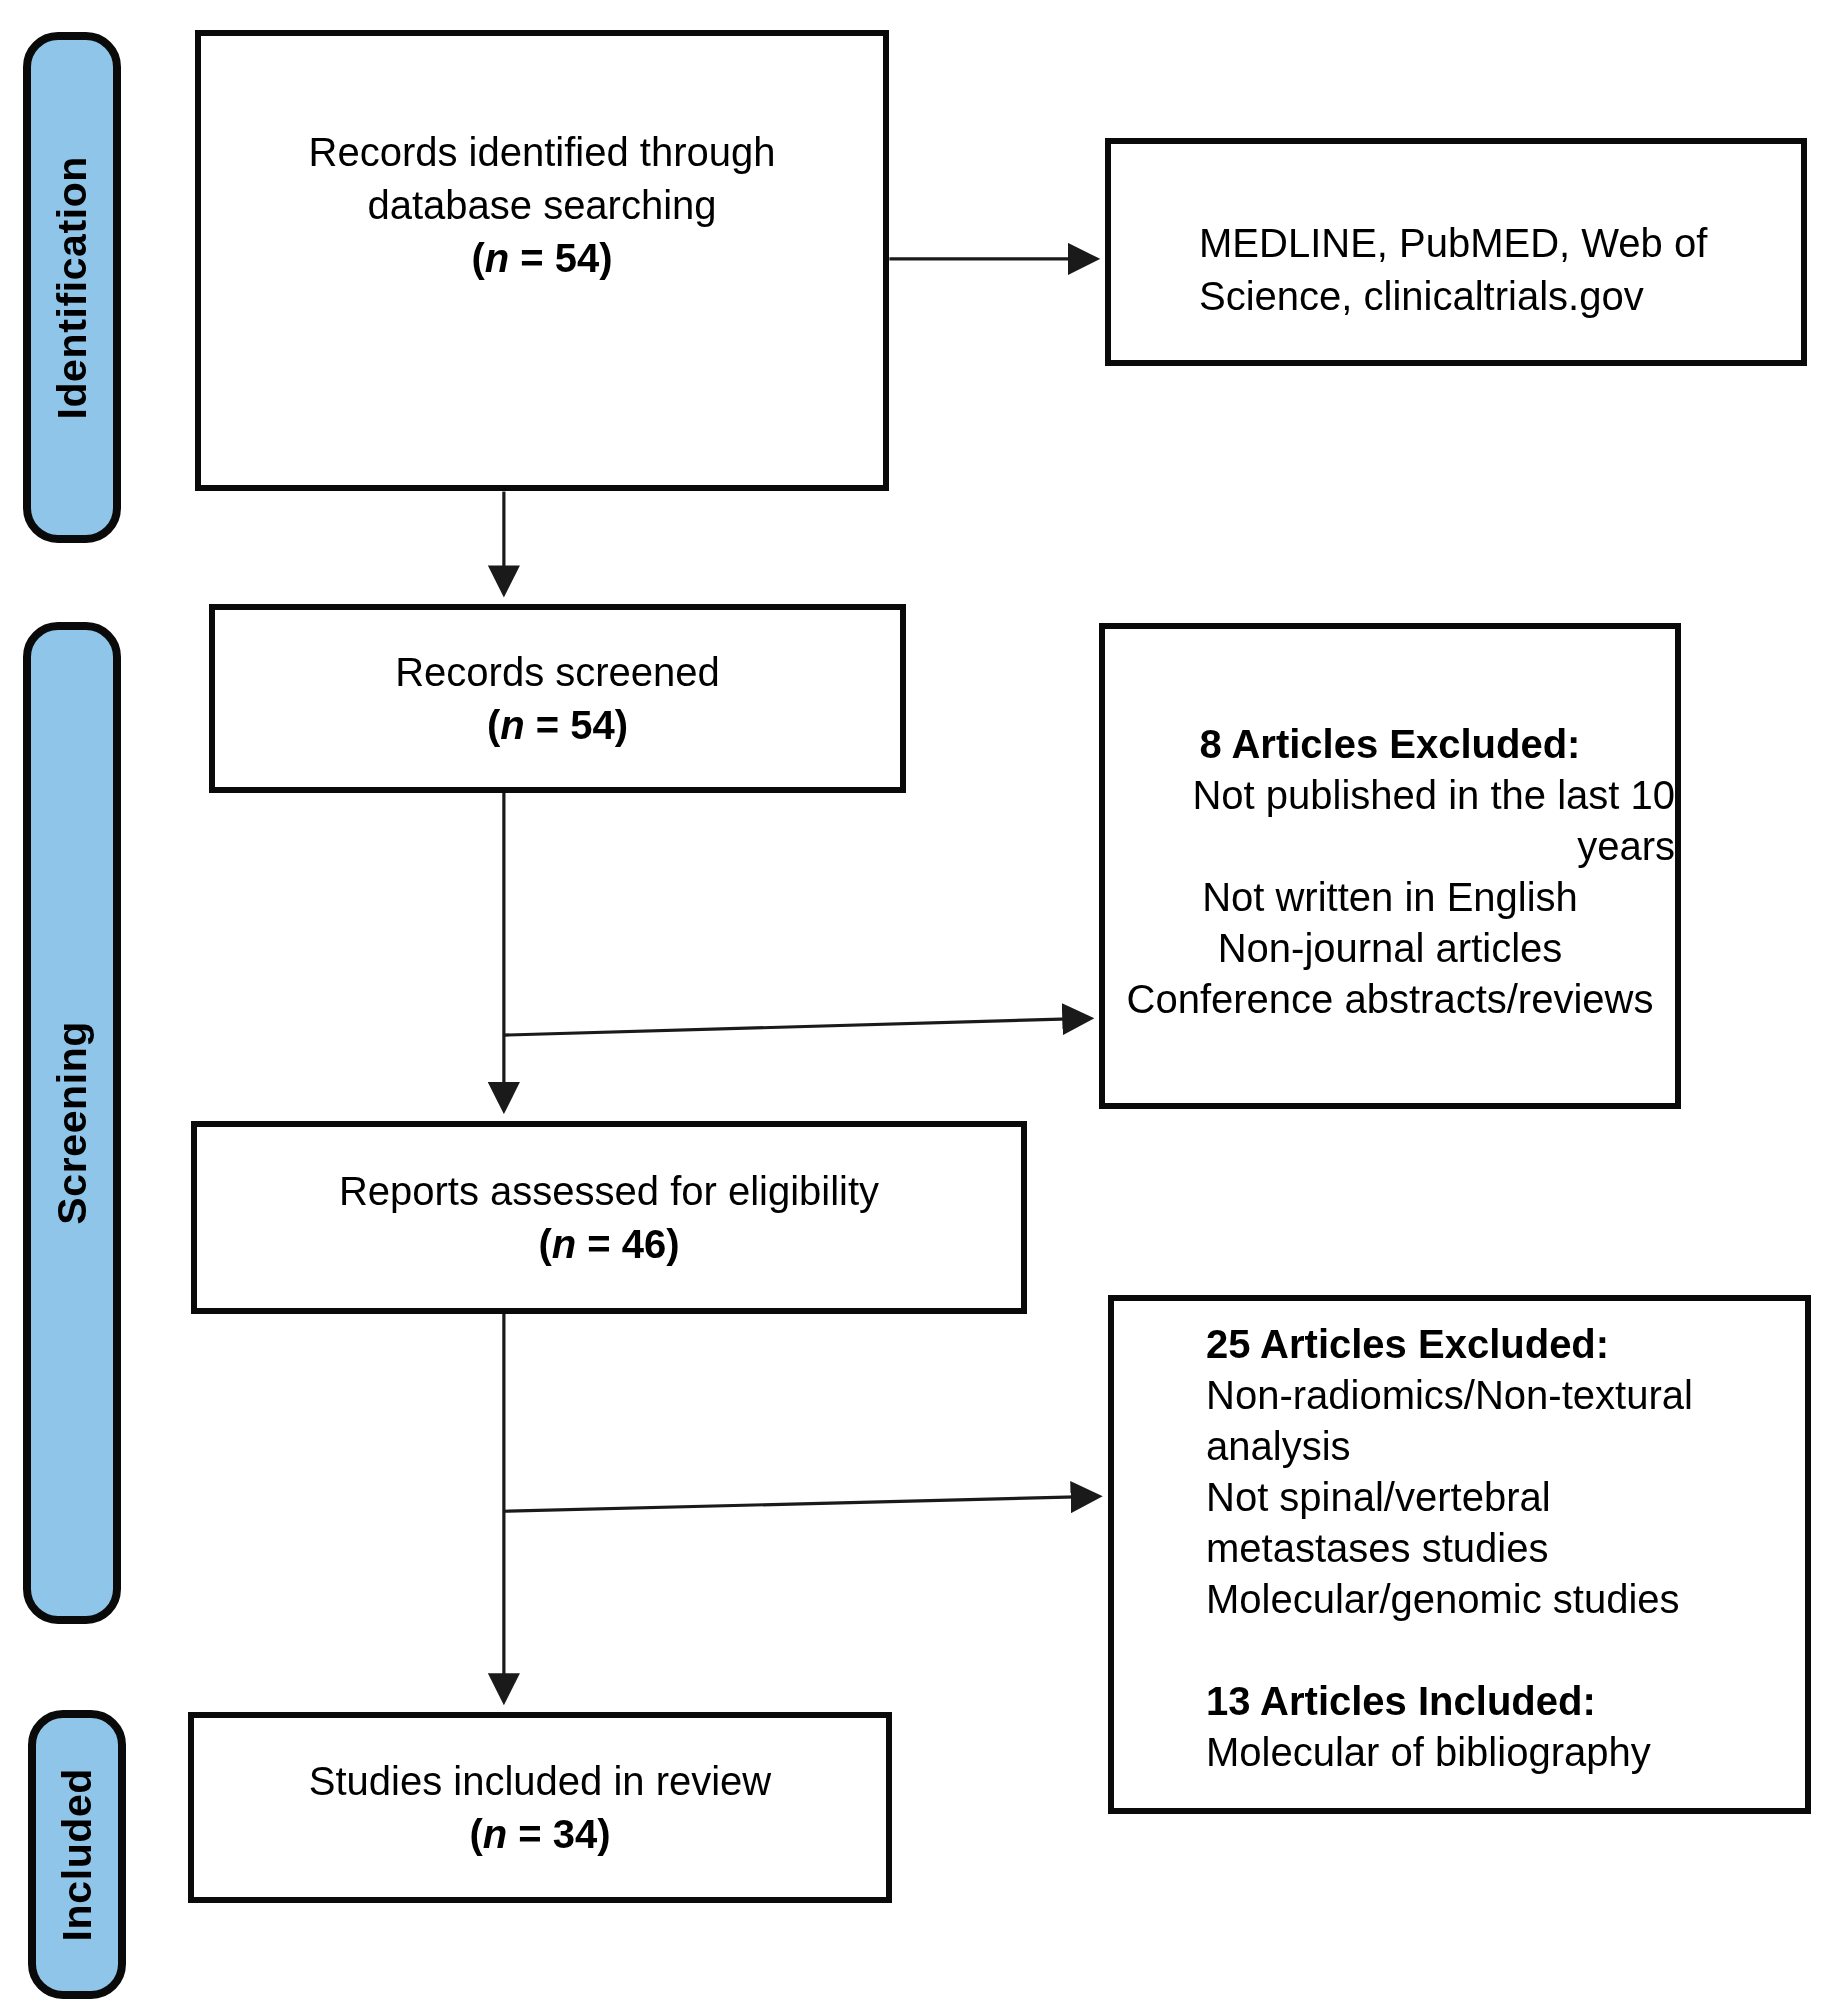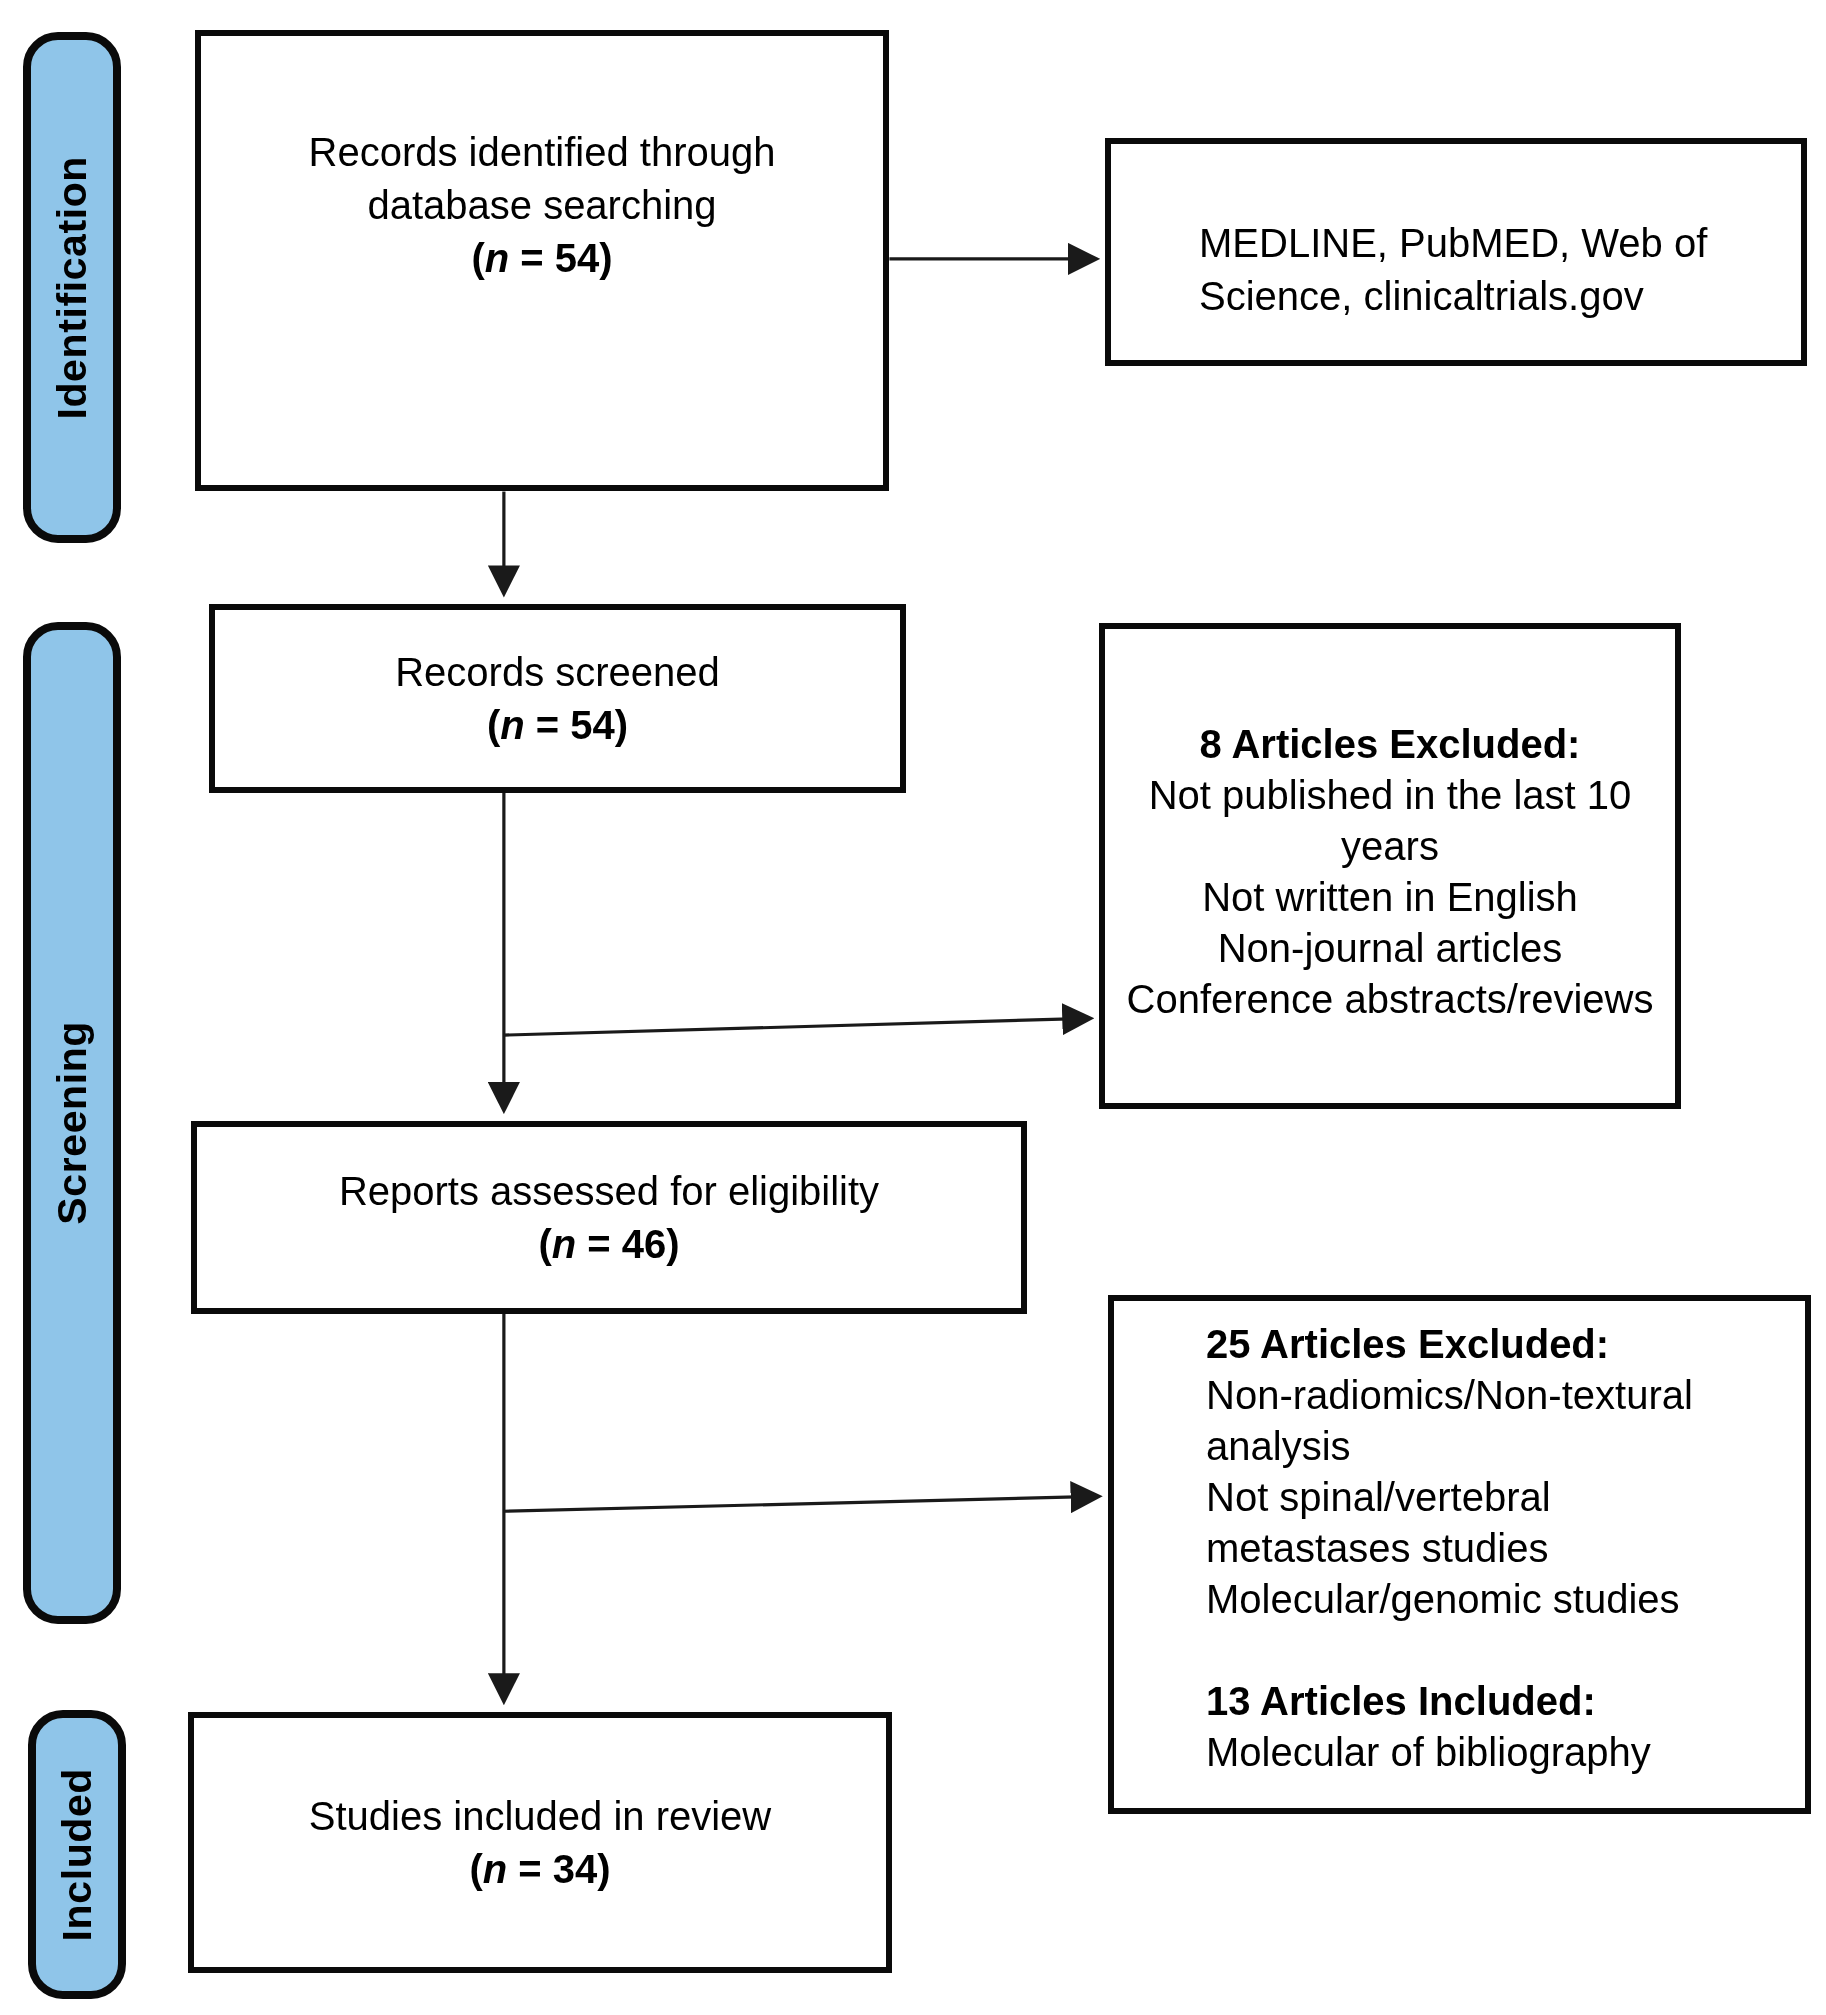--- a/index.html
+++ b/index.html
@@ -18,21 +18,21 @@
     background:var(--stage-fill);border:8.4px solid var(--border);border-radius:35px;
   }
   .stage .vtext{
     writing-mode:vertical-rl;transform:rotate(180deg);
     font-weight:bold;font-size:41px;letter-spacing:0.6px;white-space:nowrap;
   }
 
   .box{
     position:absolute;background:#fff;border:6.4px solid var(--border);
     display:flex;flex-direction:column;align-items:center;
-    font-size:40px;line-height:53px;text-align:center;
+    font-size:40px;line-height:53px;text-align:right;
   }
   .box.vcenter{justify-content:center}
   .box.leftalign{align-items:flex-start;text-align:left}
   .box.tight{line-height:51px}
   .bold{font-weight:bold}
   .count{font-weight:bold}
   .n{font-style:italic;font-weight:bold}
   .spacer{height:51px}
 
   svg.arrows{position:absolute;left:0;top:0;width:1827px;height:2015px;pointer-events:none}
@@ -102,19 +102,19 @@
     <div>Non-radiomics/Non-textural</div>
     <div>analysis</div>
     <div>Not spinal/vertebral</div>
     <div>metastases studies</div>
     <div>Molecular/genomic studies</div>
     <div class="spacer"></div>
     <div class="bold">13 Articles Included:</div>
     <div>Molecular of bibliography</div>
   </div>
 
-  <div class="box vcenter" style="left:188px;top:1712px;width:704px;height:261px">
+  <div class="box vcenter" style="left:188px;top:1712px;width:704px;height:191px">
     <div>Studies included in review</div>
     <div class="count"><span>(</span><span class="n">n</span><span> = 34)</span></div>
   </div>
 
 </div>
 
 
 </body></html>

